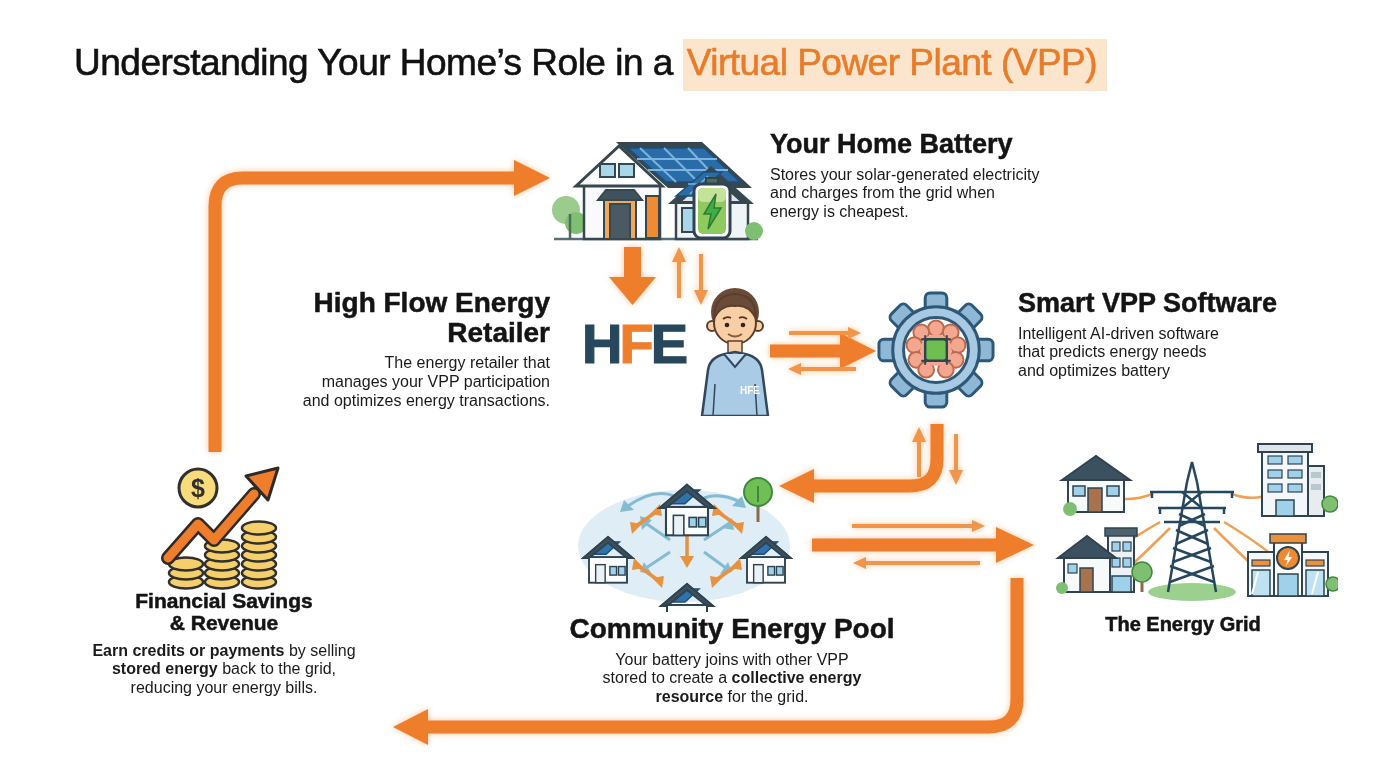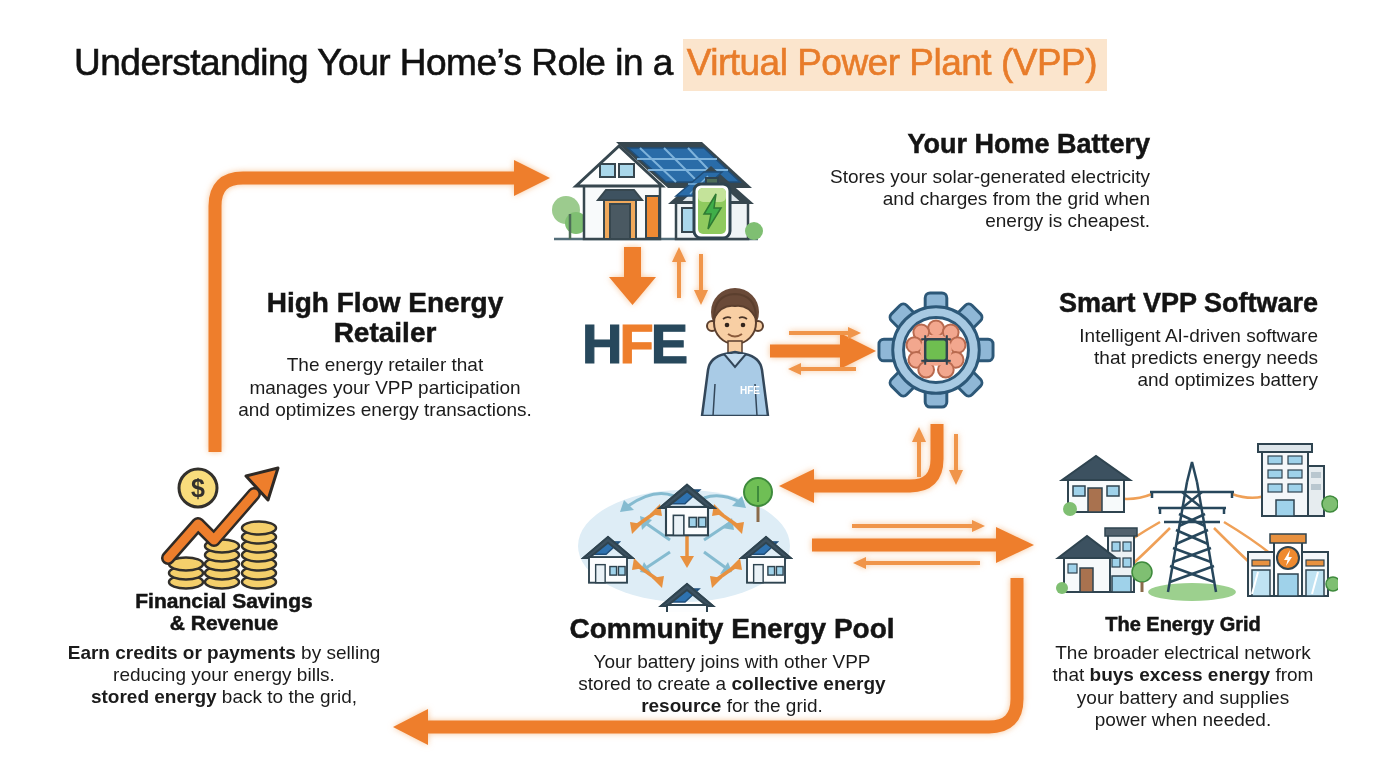--- a/index.html
+++ b/index.html
@@ -12,25 +12,25 @@
   .title{
     position:absolute;left:62px;top:30px;margin:12px;white-space:nowrap;
     font-size:37px;font-weight:400;letter-spacing:-0.5px;color:#111111;
     -webkit-text-stroke:0.6px #111111;
   }
   .title .hl{
     color:#e87c2a;background:#fbe5cd;padding:3px 10px 8px 4px;
     -webkit-text-stroke:0.6px #e87c2a;
   }
   .node-title{margin:0;font-size:27px;line-height:1.06;font-weight:700;color:#141414;-webkit-text-stroke:0.5px #141414;}
-  .node-desc{margin:7px 0 0 0;font-size:19px;line-height:1.17;font-weight:400;color:#1b1b1b;}
+  .node-desc{margin:7px 0 0 0;font-size:16px;line-height:1.17;font-weight:400;color:#1b1b1b;}
   .node-desc b{font-weight:700;}
   .node-desc span{display:block;}
-  .left{text-align:right;}
-  .right{text-align:center;}
+  .left{text-align:left;}
+  .right{text-align:right;}
   .center{text-align:center;}
   .abs{position:absolute;}
   .hfe-logo{
     position:absolute;left:582px;top:316px;font-size:56px;font-weight:700;
     letter-spacing:-3px;line-height:1;-webkit-text-stroke:1.2px currentColor;
   }
   .hfe-logo .lh,.hfe-logo .le{color:#27485c;-webkit-text-stroke:1.2px #27485c;}
   .hfe-logo .lf{color:#ee7e2c;-webkit-text-stroke:1.2px #ee7e2c;}
 </style>
 </head>
@@ -375,26 +375,20 @@
       <rect x="206" y="138" width="18" height="26" fill="#bfe2f2" stroke="#2f4450" stroke-width="1.5"></rect>
       <rect x="260" y="138" width="18" height="26" fill="#bfe2f2" stroke="#2f4450" stroke-width="1.5"></rect>
       <line x1="212" y1="140" x2="206" y2="162" stroke="#ffffff" stroke-width="2"></line>
       <line x1="272" y1="140" x2="266" y2="162" stroke="#ffffff" stroke-width="2"></line>
       <circle cx="287" cy="152" r="7" fill="#7fbf72" stroke="#3e8a3c" stroke-width="1.5"></circle>
     </g>
   </svg>
 
   <div class="abs center" style="left:1032px;top:614px;width:302px;">
     <h2 class="node-title" style="font-size:20px;">The Energy Grid</h2>
-    <p class="node-desc">
-      <span>The broader electrical network</span>
-      <span><span style="display:inline">that </span><b style="display:inline">buys excess energy</b><span style="display:inline"> from</span></span>
-      <span>your battery and supplies</span>
-      <span>power when needed.</span>
-    </p>
   </div>
 
   <svg class="abs" style="left:160px;top:460px;" width="128" height="132" viewBox="0 0 128 132">
 
     <g fill="#f4cf6b" stroke="#32302c" stroke-width="2.5">
       <ellipse cx="26" cy="122" rx="17" ry="6.5"></ellipse>
         <ellipse cx="26" cy="113" rx="17" ry="6.5"></ellipse>
         <ellipse cx="26" cy="104" rx="17" ry="6.5"></ellipse>
       <ellipse cx="62" cy="122" rx="17" ry="6.5"></ellipse>
         <ellipse cx="62" cy="113" rx="17" ry="6.5"></ellipse>
@@ -422,18 +416,18 @@
     </g>
   </svg>
 
   <div class="abs center" style="left:58px;top:590px;width:332px;">
     <h2 class="node-title" style="font-size:21px;">
       <span style="display:block;">Financial Savings</span>
       <span style="display:block;">&amp; Revenue</span>
     </h2>
     <p class="node-desc">
       <span><b style="display:inline">Earn credits or payments</b><span style="display:inline"> by selling</span></span>
+      <span><b style="display:inline">stored energy</b><span style="display:inline"> back to the grid,</span></span>
       <span>reducing your energy bills.</span>
-      <span><b style="display:inline">stored energy</b><span style="display:inline"> back to the grid,</span></span>
     </p>
   </div>
 
 </div>
 
 </body></html>

